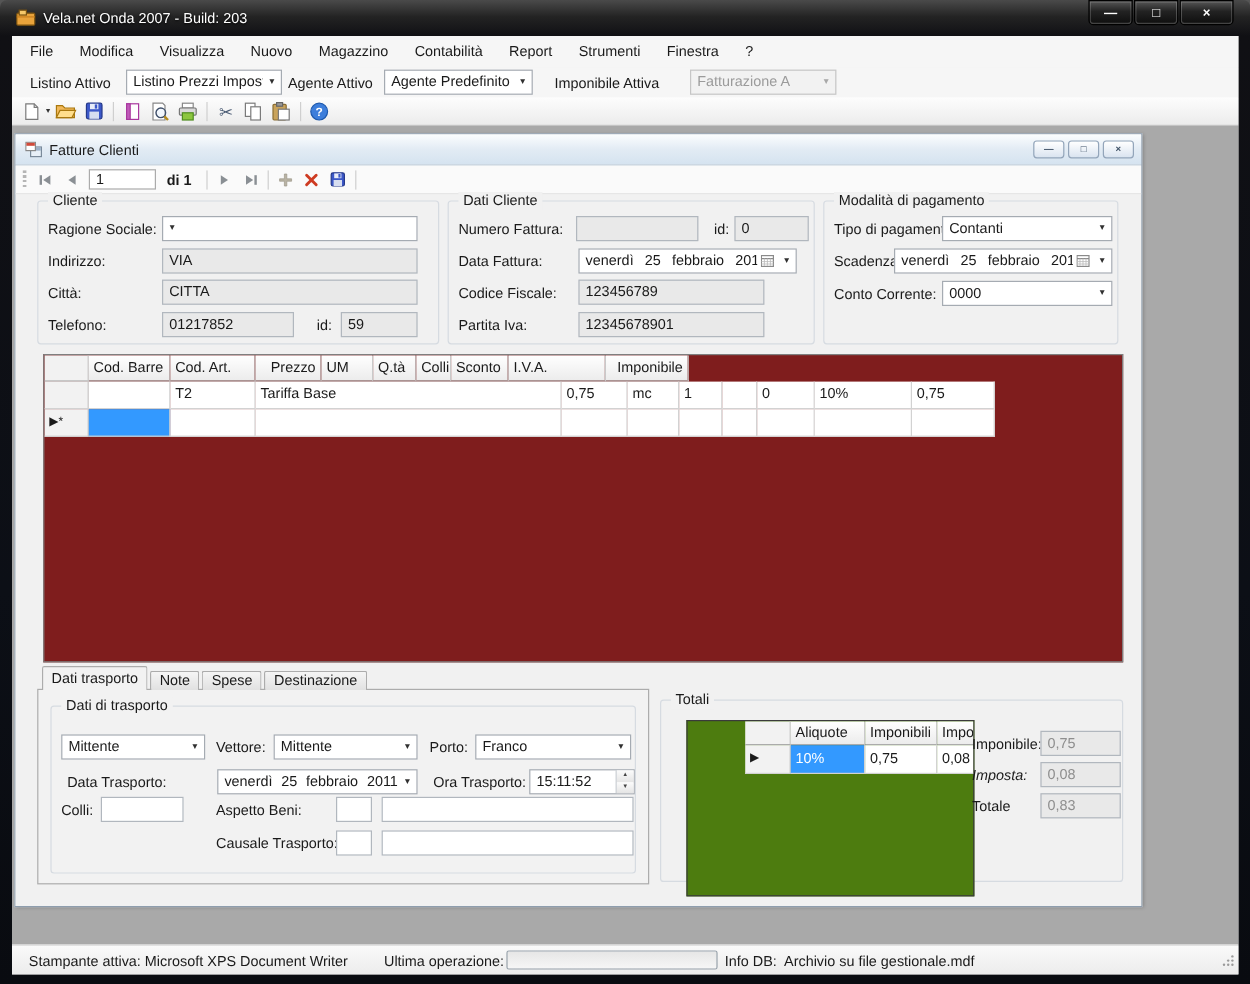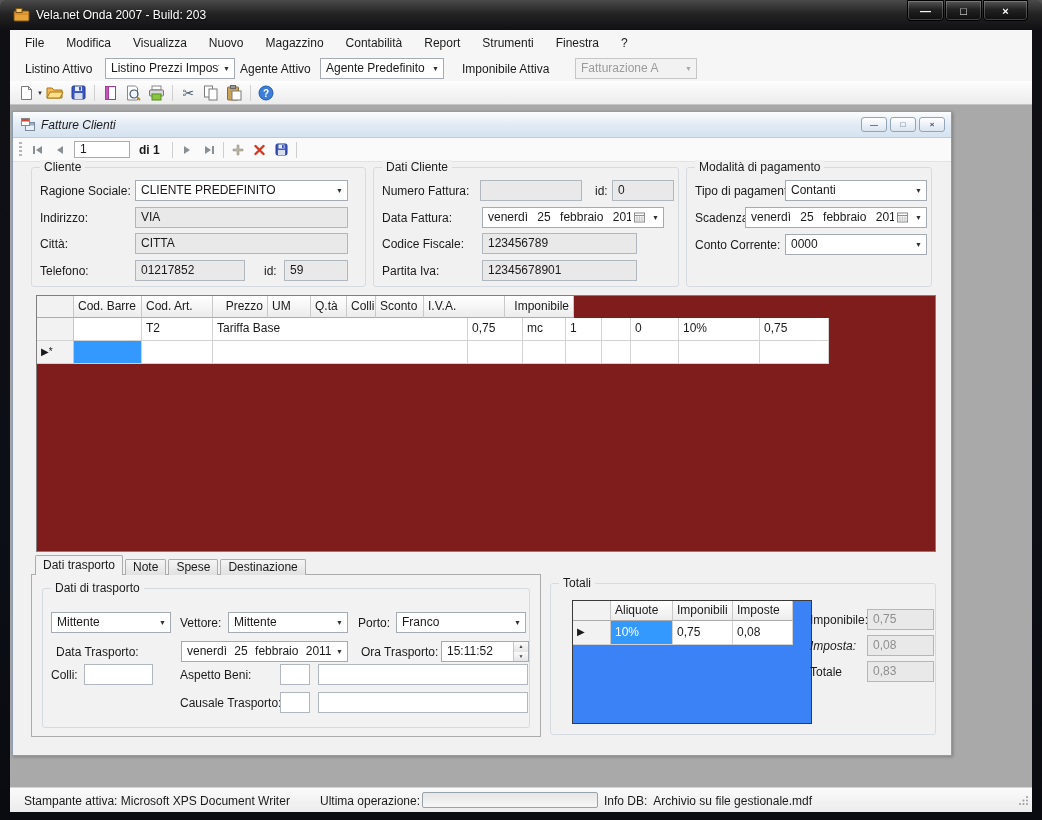--- a/index.html
+++ b/index.html
@@ -24,21 +24,21 @@
     background:linear-gradient(180deg,#FDFDFD,#ECECEC); border-bottom:1px solid #C4C4C4;
     display:flex; align-items:center; padding-left:6px; gap:2px; }
   .tool { width:21px; height:20px; display:flex; align-items:center; justify-content:center; }
   .tsep { width:1px; height:16px; background:#CFCFCF; margin:0 3px; }
   .caret { font-size:6px; color:#333; margin-left:-2px; }
   .mdi { position:absolute; left:0; top:75px; right:0; bottom:25px; background:#A9A9A9; }
   .child { position:absolute; left:2px; top:6px; width:940px; height:645px; background:#F1F1F1;
     border:1px solid #8E9DAD; box-shadow: 1px 1px 3px rgba(0,0,0,0.25); }
   .child-title { position:absolute; left:0; top:0; right:0; height:26px;
     background:linear-gradient(180deg,#FBFDFE,#E2EBF4 50%,#D5E3F0); border-bottom:1px solid #BCCBDA; }
-  .child-title-text { position:absolute; left:28px; top:6px; color:#1b1b1b;font-style:italic; }
+  .child-title-text { position:absolute; left:28px; top:6px; color:#1b1b1b; }
   .child-btns { position:absolute; right:6px; top:5px; display:flex; gap:3px; }
   .cbtn { width:26px; height:15px; border:1px solid #93A5BA; border-radius:3px;
     background:linear-gradient(180deg,#FFFFFF,#DAE4F0); color:#3E5166; font-size:8px; font-weight:bold;
     display:flex; align-items:center; justify-content:center; }
   .child-nav { position:absolute; left:0; top:26px; right:0; height:24px; background:#FAFAFA;
     border-bottom:1px solid #E2E2E2; display:flex; align-items:center; padding-left:4px; }
   .grip { width:3px; height:15px; margin:0 5px 0 2px;
     background:repeating-linear-gradient(180deg,#B5B5B5 0 2px,transparent 2px 4px); }
   .navbtn { width:22px; height:20px; display:flex; align-items:center; justify-content:center; }
   .nav-tbx { width:56px; height:17px; background:#fff; border:1px solid #ABABAB; padding-left:5px; line-height:15px; margin:0 3px; }
@@ -281,21 +281,20 @@
           </span>
           <span class="tsep"></span>
         </div>
 
         <div class="child-content">
 
           <div class="grp" style="left:18px;top:5px;width:335px;height:120px;">
             <span class="legend">Cliente</span>
             <span class="lbl" style="left:8px;top:16px;">Ragione Sociale:</span>
             <div class="combo" style="left:103px;top:12px;width:213px;">
-              <span class="ctext">CLIENTE PREDEFINITO</span>
               <span class="carrow">▼</span>
             </div>
             <span class="lbl" style="left:8px;top:43px;">Indirizzo:</span>
             <div class="tbx" style="left:103px;top:39px;width:213px;">VIA</div>
             <span class="lbl" style="left:8px;top:69px;">Città:</span>
             <div class="tbx" style="left:103px;top:65px;width:213px;">CITTA</div>
             <span class="lbl" style="left:8px;top:96px;">Telefono:</span>
             <div class="tbx" style="left:103px;top:92px;width:110px;">01217852</div>
             <span class="lbl" style="left:232px;top:96px;">id:</span>
             <div class="tbx" style="left:252px;top:92px;width:64px;">59</div>
@@ -435,21 +434,21 @@
               <div class="tbx white" style="left:237px;top:75px;width:30px;"></div>
               <div class="tbx white" style="left:275px;top:75px;width:210px;"></div>
               <span class="lbl" style="left:137px;top:107px;">Causale Trasporto:</span>
               <div class="tbx white" style="left:237px;top:103px;width:30px;"></div>
               <div class="tbx white" style="left:275px;top:103px;width:210px;"></div>
             </div>
           </div>
 
           <div class="grp" style="left:537px;top:421px;width:386px;height:152px;">
             <span class="legend">Totali</span>
-            <div class="grid" style="left:21px;top:16px;width:240px;height:124px;border-color:#3a3a3a;background:#3b82f6;">
+            <div class="grid" style="left:21px;top:16px;width:240px;height:147px;border-color:#3a3a3a;background:#4d7c0f;padding-left:48px;">
               <div class="g-row">
                 <div class="g-cell g-head g-rowhead" style="width:38px;height:20px;line-height:18px;"></div>
                 <div class="g-cell g-head" style="width:62px;height:20px;line-height:18px;">Aliquote</div>
                 <div class="g-cell g-head" style="width:60px;height:20px;line-height:18px;">Imponibili</div>
                 <div class="g-cell g-head" style="width:60px;height:20px;line-height:18px;">Imposte</div>
               </div>
               <div class="g-row">
                 <div class="g-cell g-rowhead" style="width:38px;height:24px;line-height:22px;font-size:10px;">▶</div>
                 <div class="g-cell g-sel wt" style="width:62px;height:24px;line-height:22px;">10%</div>
                 <div class="g-cell" style="width:60px;height:24px;line-height:22px;">0,75</div>

